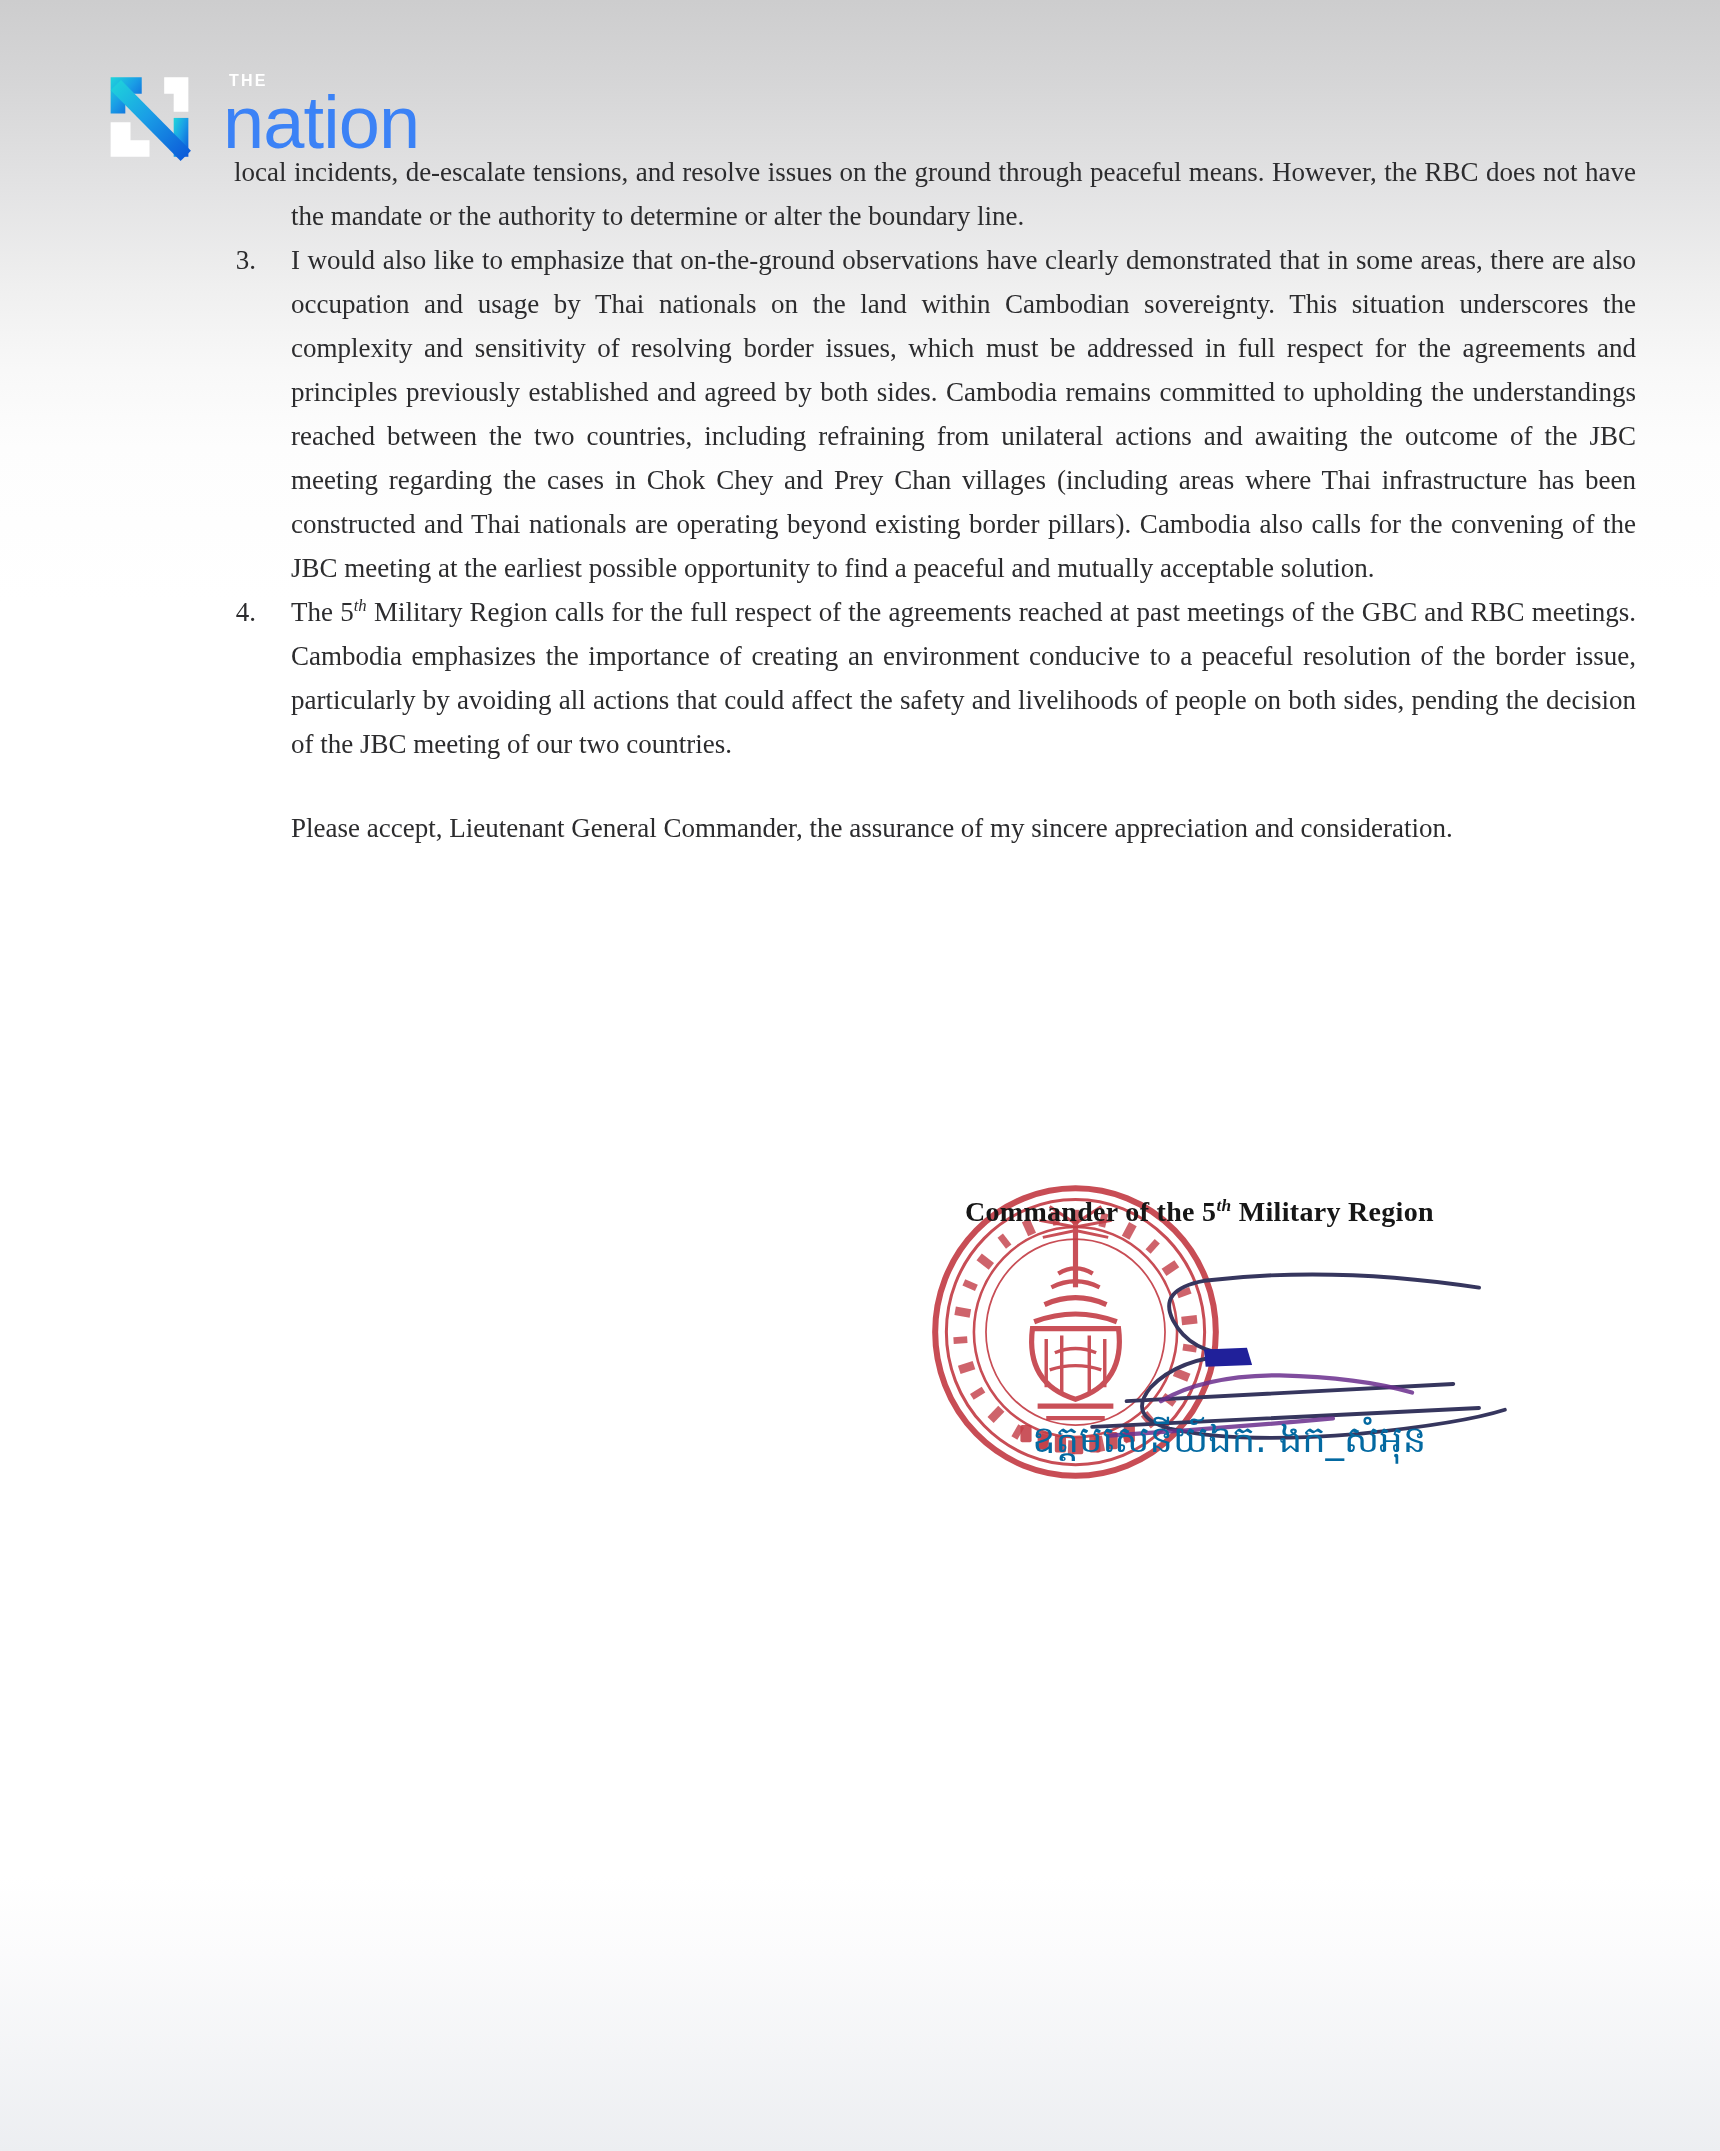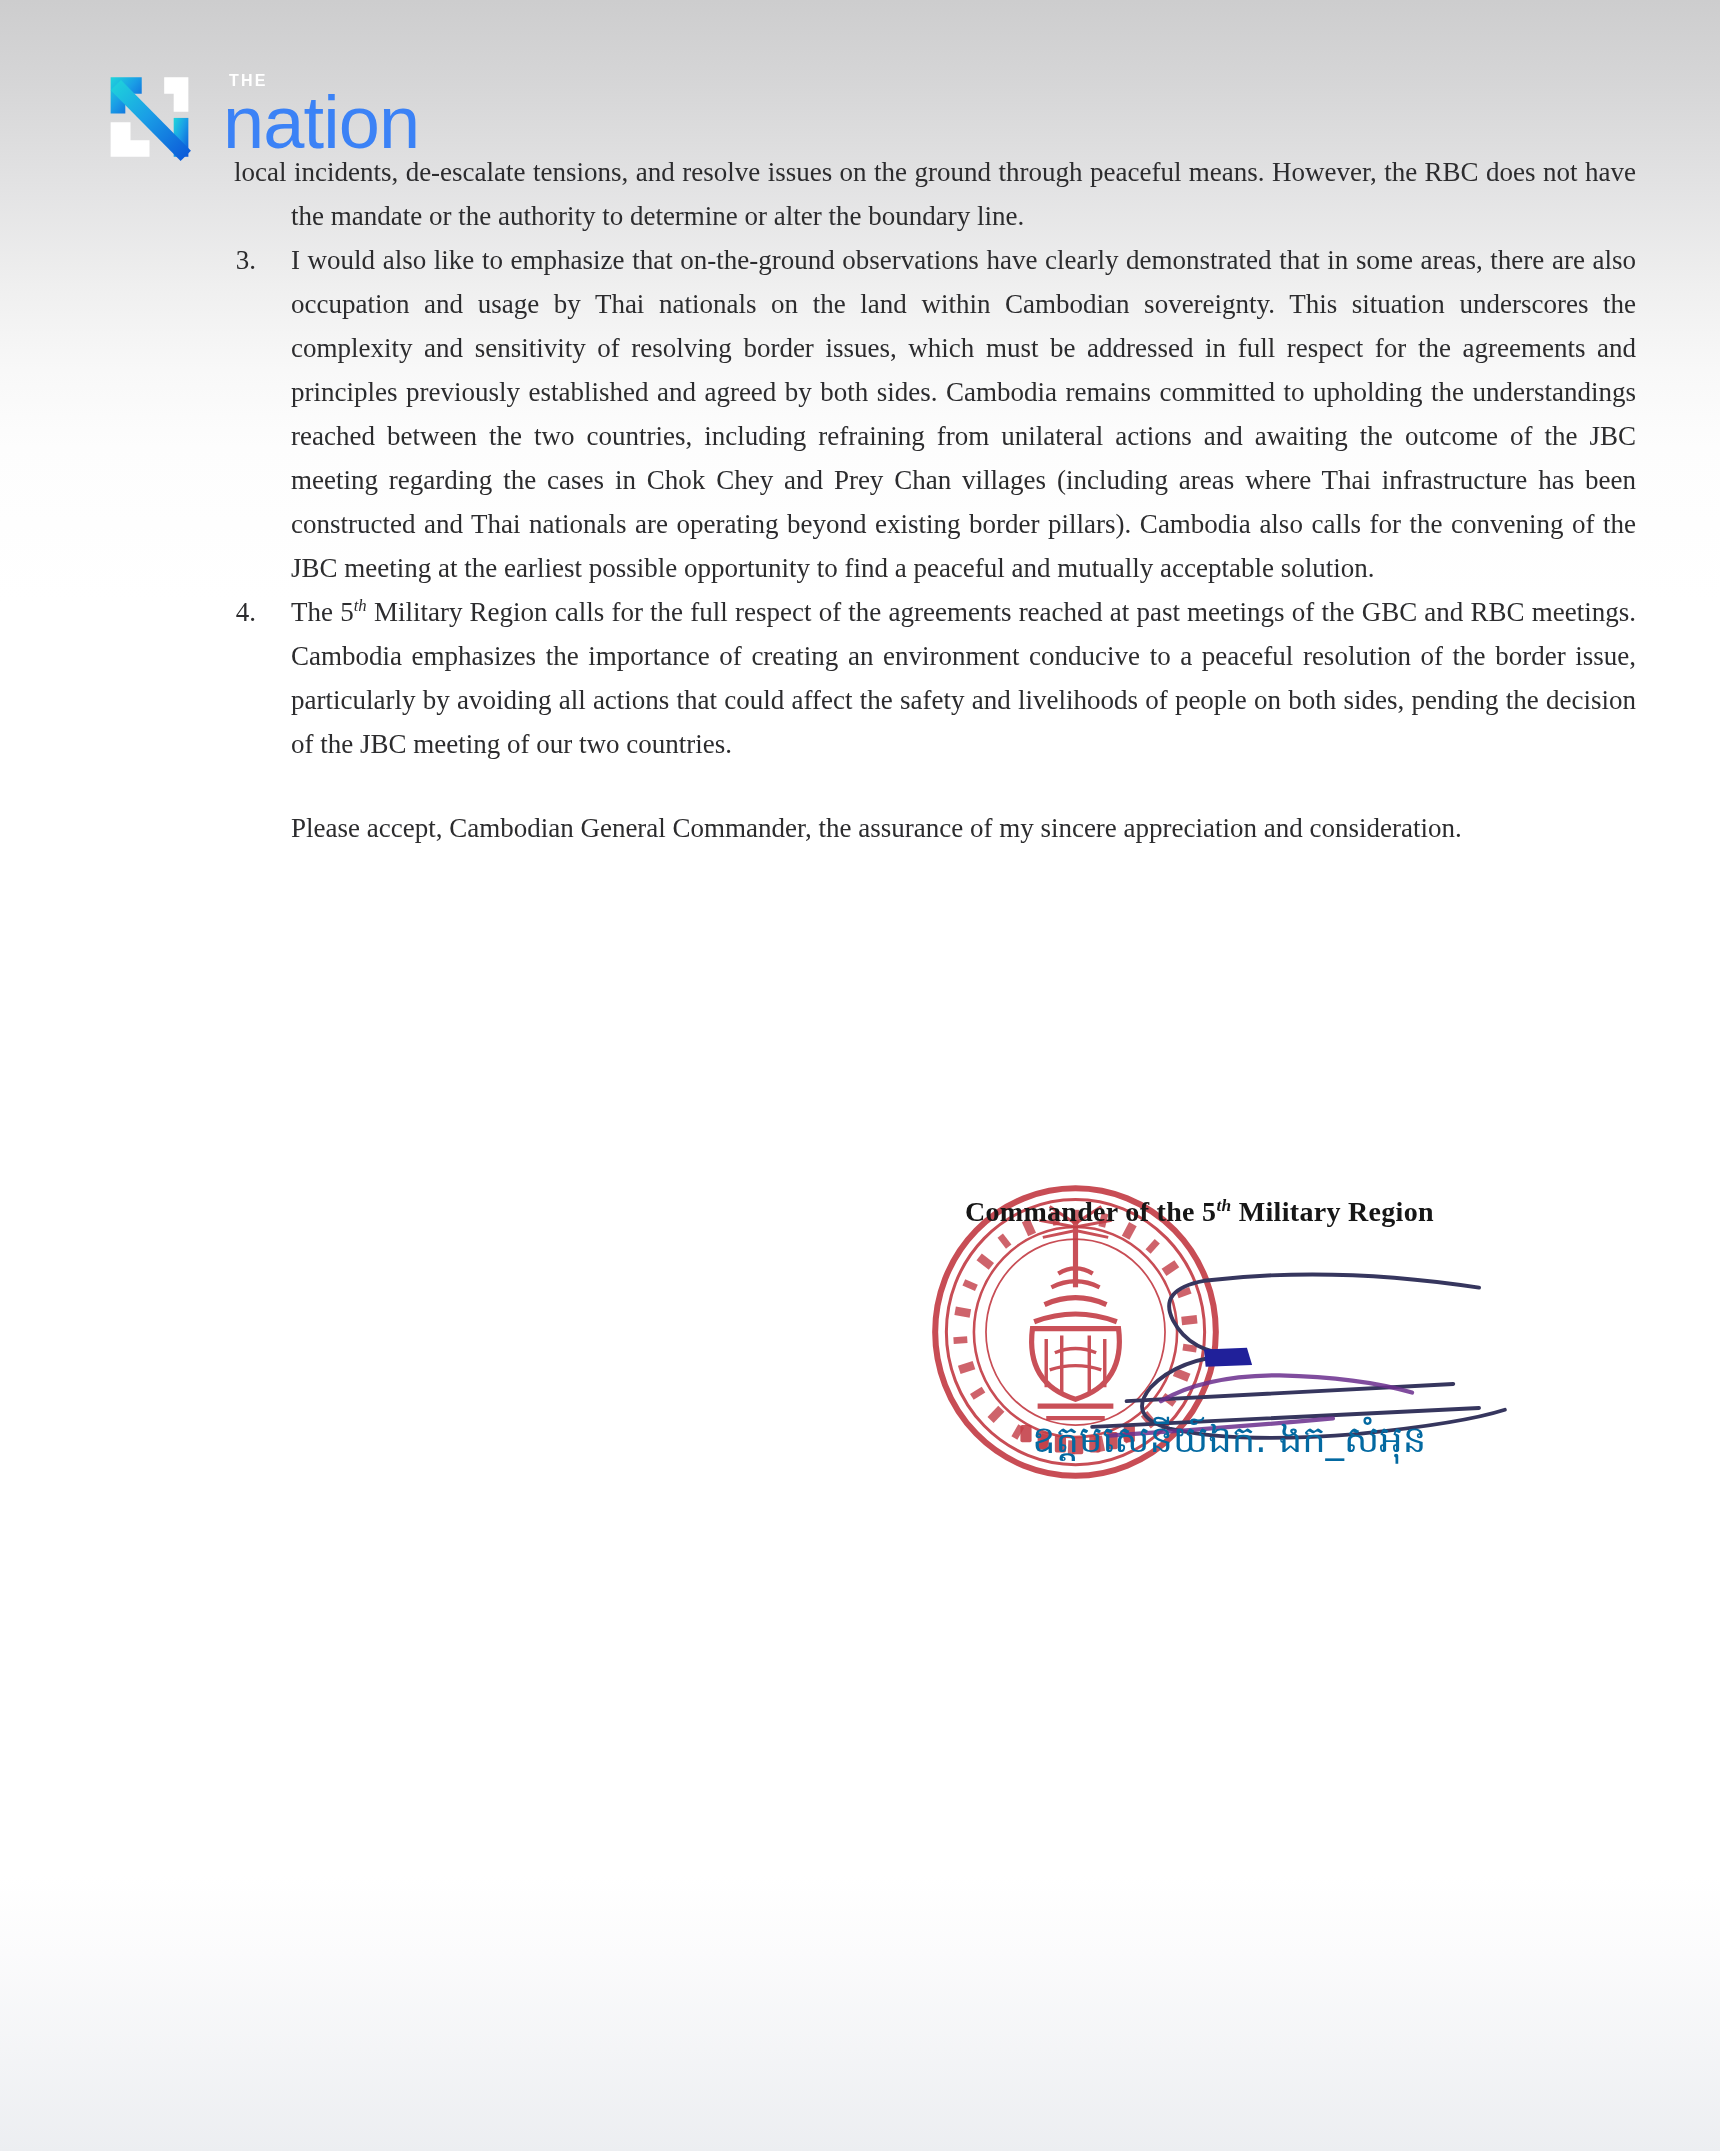--- a/index.html
+++ b/index.html
@@ -203,21 +203,21 @@
     <p class="para lead">local incidents, de-escalate tensions, and resolve issues on the ground through peaceful means. However, the RBC does not have the mandate or the authority to determine or alter the boundary line.</p>
 
     <p class="para hang">
       <span class="num">3.</span><span>I would also like to emphasize that on-the-ground observations have clearly demonstrated that in some areas, there are also occupation and usage by Thai nationals on the land within Cambodian sovereignty. This situation underscores the complexity and sensitivity of resolving border issues, which must be addressed in full respect for the agreements and principles previously established and agreed by both sides. Cambodia remains committed to upholding the understandings reached between the two countries, including refraining from unilateral actions and awaiting the outcome of the JBC meeting regarding the cases in Chok Chey and Prey Chan villages (including areas where Thai infrastructure has been constructed and Thai nationals are operating beyond existing border pillars). Cambodia also calls for the convening of the JBC meeting at the earliest possible opportunity to find a peaceful and mutually acceptable solution.</span>
     </p>
 
     <p class="para hang">
       <span class="num">4.</span><span>The 5</span><sup>th</sup><span> Military Region calls for the full respect of the agreements reached at past meetings of the GBC and RBC meetings. Cambodia emphasizes the importance of creating an environment conducive to a peaceful resolution of the border issue, particularly by avoiding all actions that could affect the safety and livelihoods of people on both sides, pending the decision of the JBC meeting of our two countries.</span>
     </p>
 
-    <p class="para closing">Please accept, Cambodian General Commander, the assurance of my sincere appreciation and consideration.</p>
+    <p class="para closing">Please accept, Lieutenant General Commander, the assurance of my sincere appreciation and consideration.</p>
   </div>
 
   <div id="sig-zone">
 
     <div id="seal">
       <svg viewBox="0 0 340 345" width="293" height="297" aria-hidden="true">
         <g fill="none" stroke="#c0333c" opacity="0.92">
           <ellipse cx="170" cy="172" rx="163" ry="167" stroke-width="7"></ellipse>
           <ellipse cx="170" cy="172" rx="150" ry="154" stroke-width="3.5"></ellipse>
           <ellipse cx="170" cy="172" rx="118" ry="122" stroke-width="3"></ellipse>

